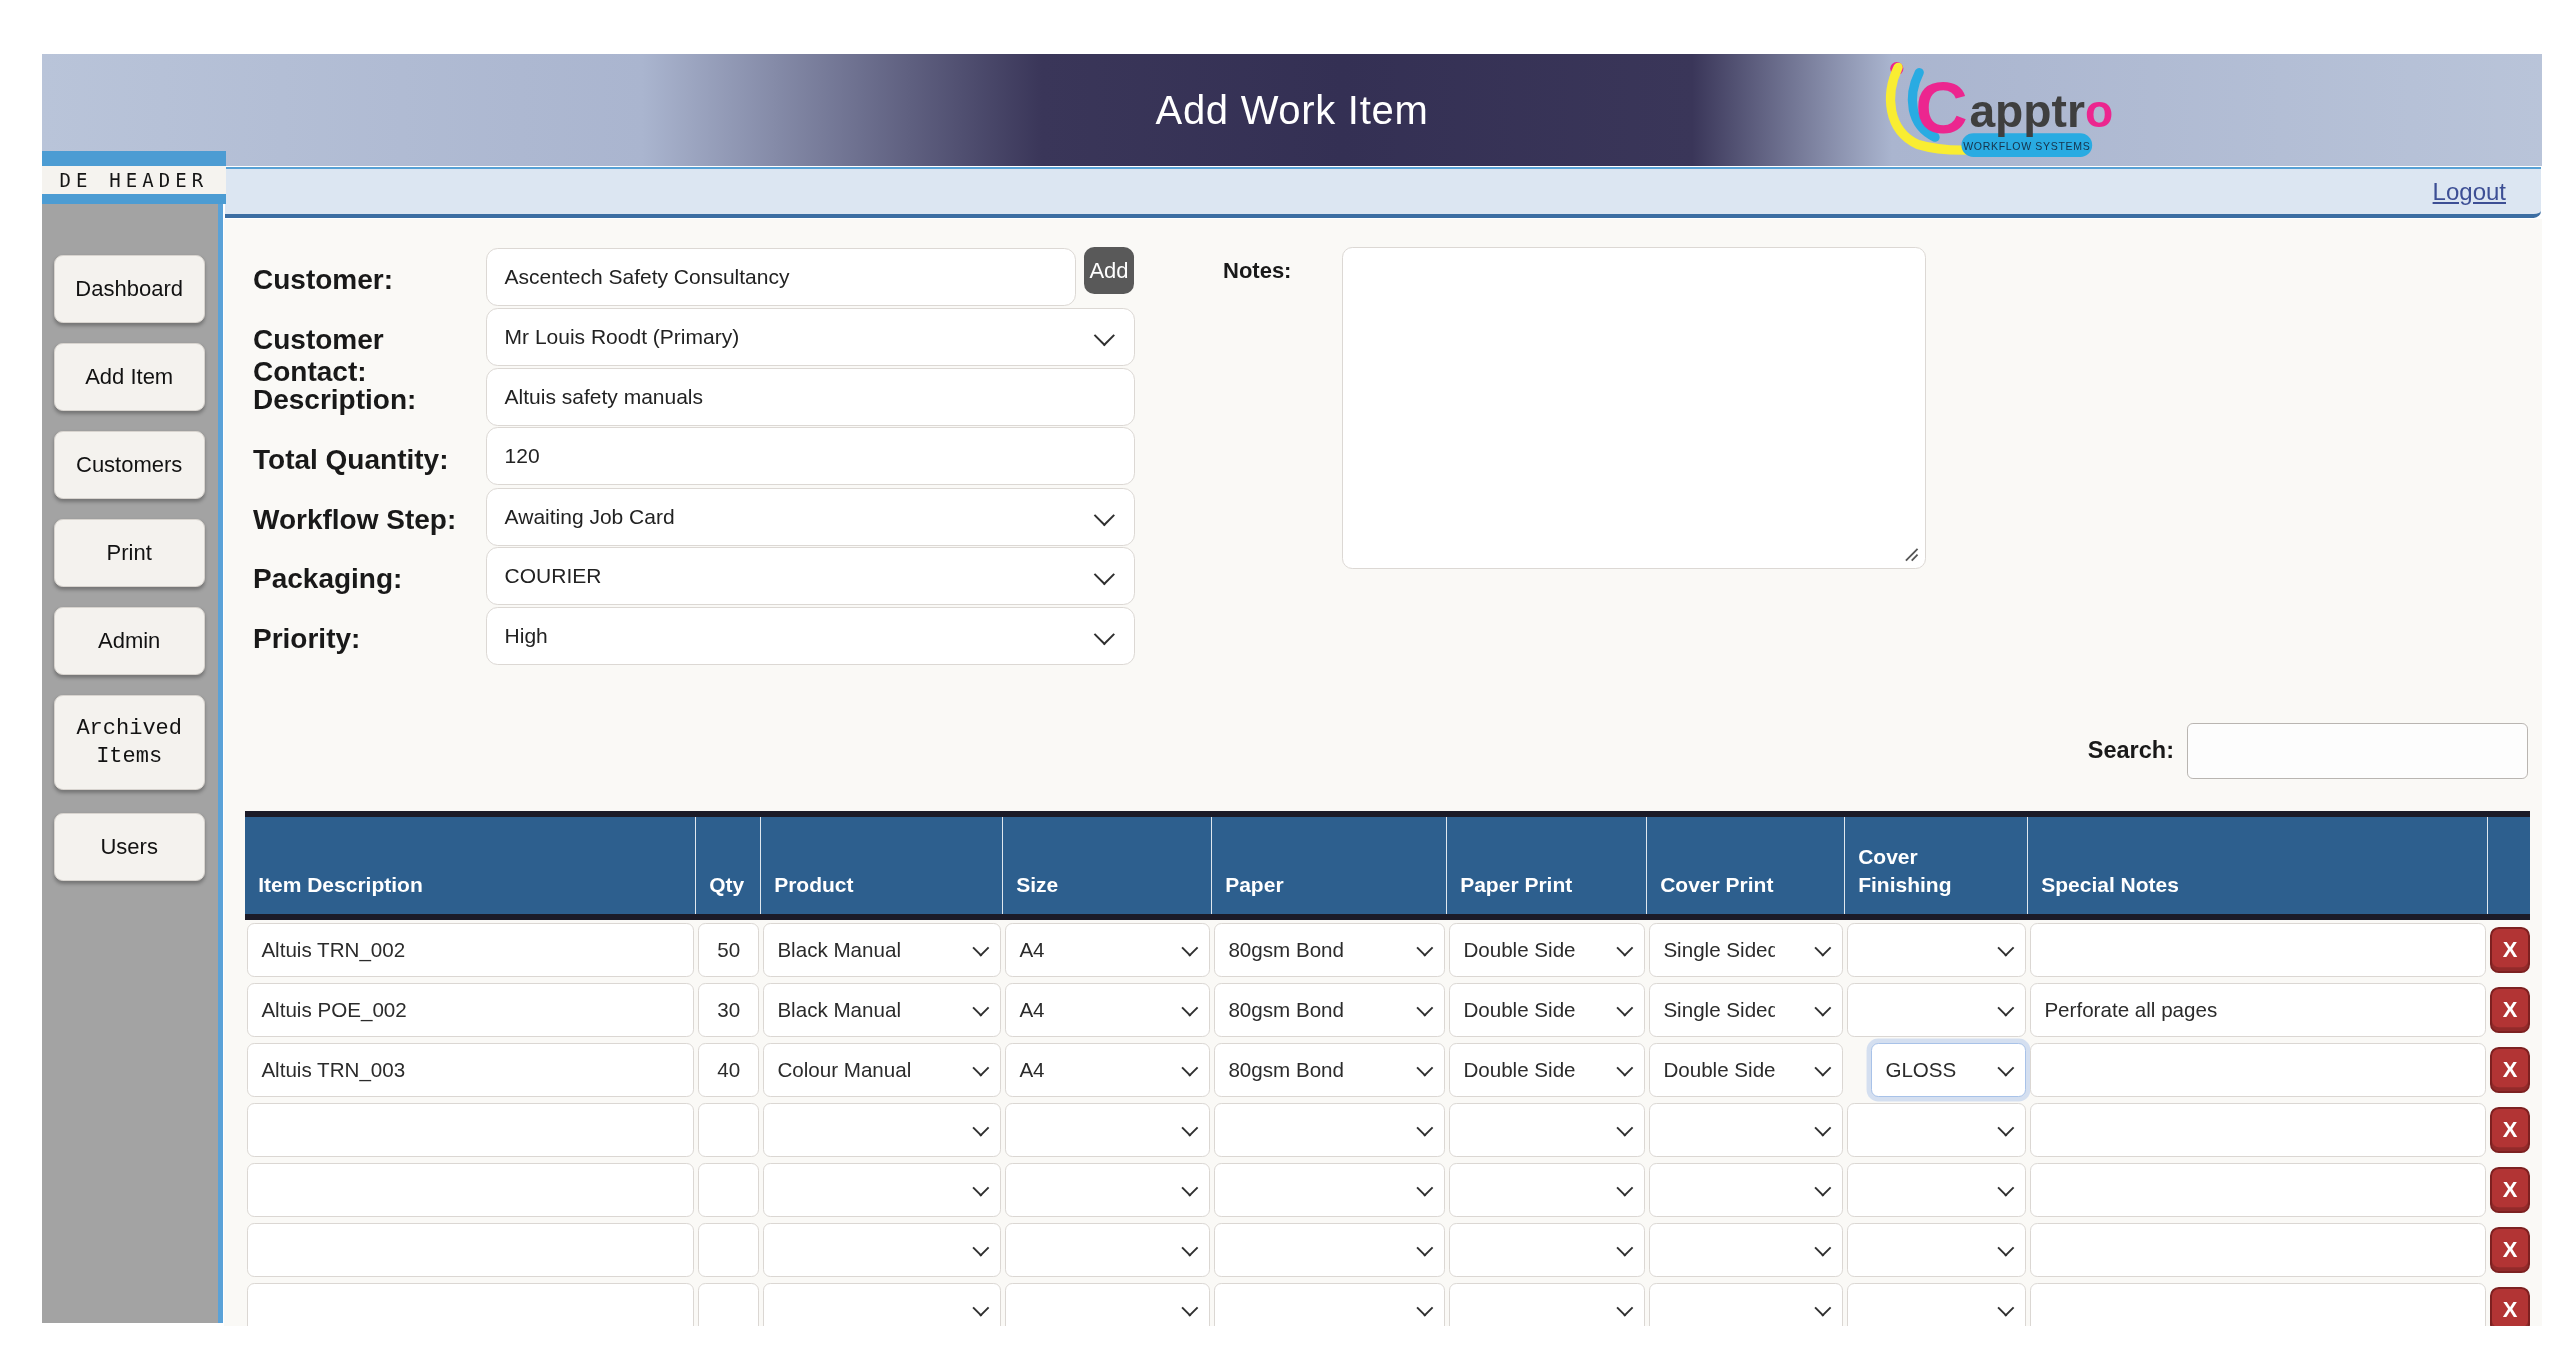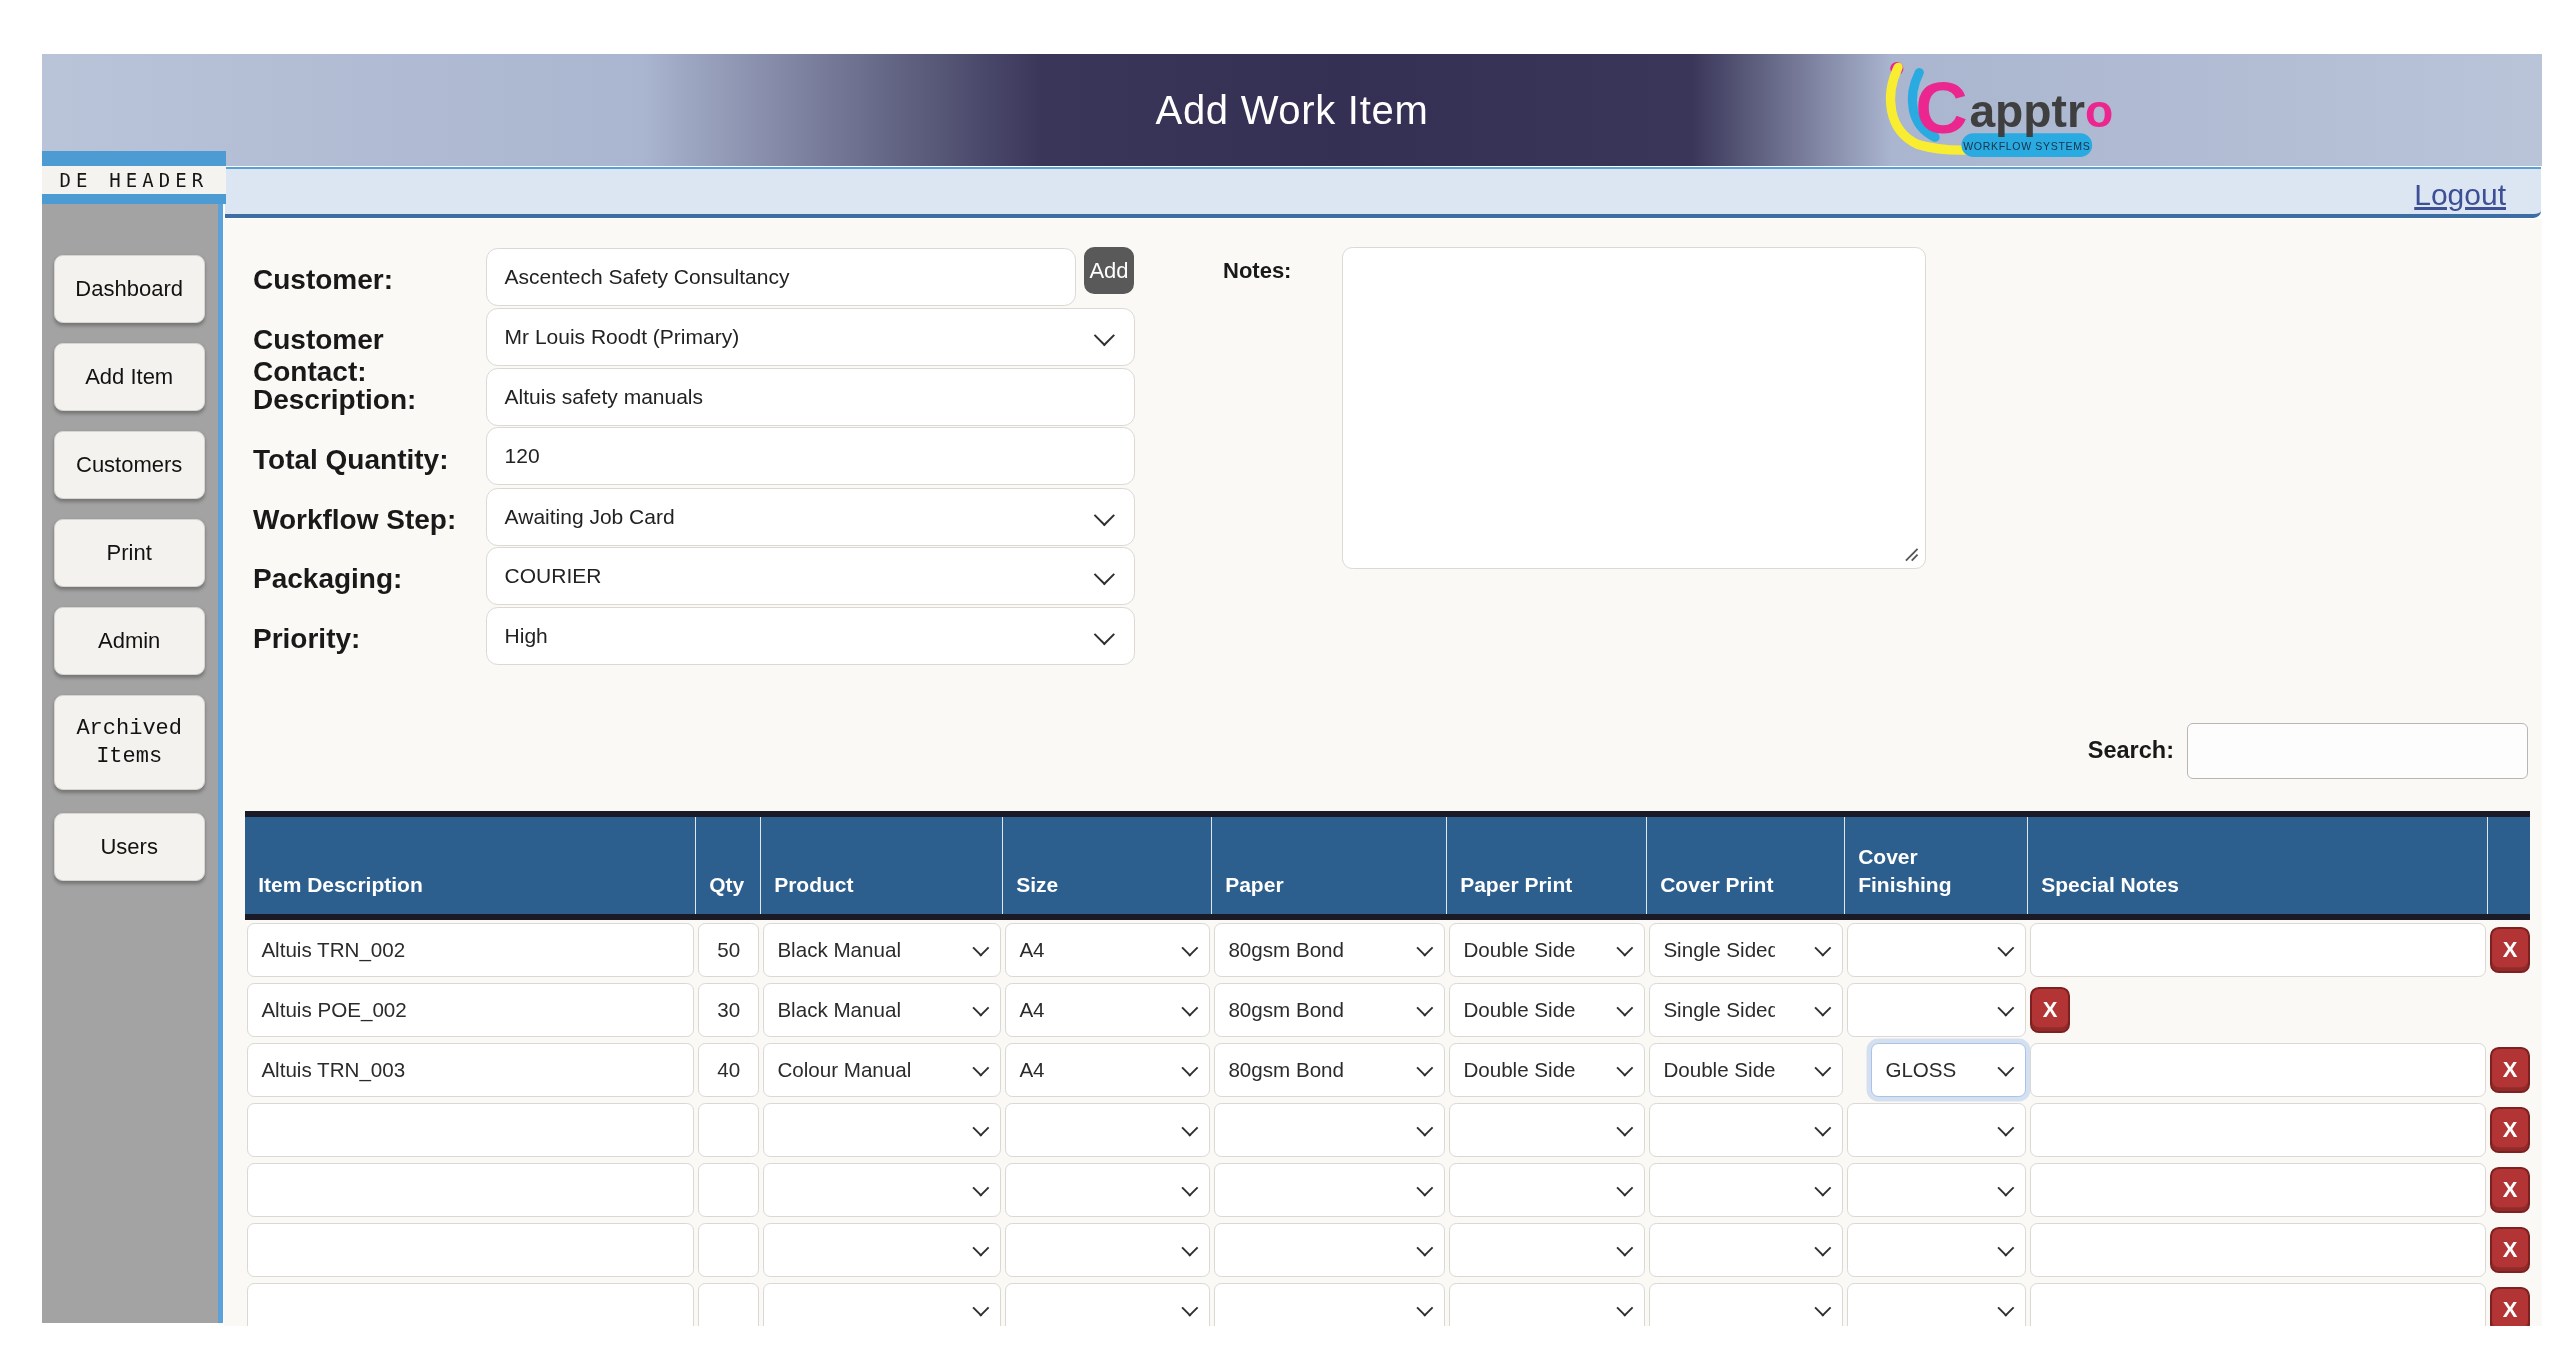--- a/index.html
+++ b/index.html
@@ -10,21 +10,21 @@
   .band { position:absolute; left:42px; top:54px; width:2500px; height:112px;
     background:linear-gradient(90deg,#b9c4d9 0%,#aab5cf 24%,#3a3659 40%,#343054 52%,#3a3659 66%,#aab5cf 74%,#b9c4d9 100%); }
   .band-title { position:absolute; left:0; top:0; width:100%; height:112px; line-height:112px;
     text-align:center; color:#ffffff; font-size:40px; font-weight:500; letter-spacing:0.7px; }
   .logo { position:absolute; left:1877px; top:59px; width:264px; height:103px; }
 
   
   .logout-bar { position:absolute; left:225px; top:167px; width:2316px; height:51px;
     background:#dce6f2; border-top:2.9px solid #57a1d5; border-bottom:4.4px solid #3c6ea3;
     border-radius:0 0 7.3px 0; }
-  .logout-link { position:absolute; right:35px; top:8.8px; font-size:30px; color:#3d4f95;
+  .logout-link { position:absolute; right:35px; top:8.8px; font-size:24px; color:#3d4f95;
     text-decoration:underline; cursor:pointer; }
 
   
   .de-header { position:absolute; left:42px; top:151px; width:184px; }
   .de-strip-top { height:14.7px; background:#4c9cd3; }
   .de-mid { height:28px; background:#f5f3ef; display:flex; align-items:center; justify-content:center;
     font-family:"DejaVu Sans Mono", monospace; font-size:19px; letter-spacing:5.1px; color:#151515; }
   .de-strip-bot { height:10.3px; background:#4c9cd3; }
 
   
@@ -314,20 +314,25 @@
               <span class="val" style="flex: 0 1 auto; max-width: 112px;">Single Sided</span>
               <span class="chev"></span>
             </div>
           </div>
           <div class="td" style="width: 183px;">
             <div class="cellbox select">
               <span class="val"></span>
               <span class="chev"></span>
             </div>
           </div>
+          <div class="td" style="width: 460px;">
+            <div class="cellbox">
+              <span class="val">Perforate all pages</span>
+            </div>
+          </div>
           <div class="td" style="width: 42px;">
             <button class="x-btn">X</button>
           </div>
         </div>
         <div class="tr">
           <div class="td" style="width: 451px;">
             <div class="cellbox">
               <span class="val">Altuis TRN_003</span>
             </div>
           </div>

